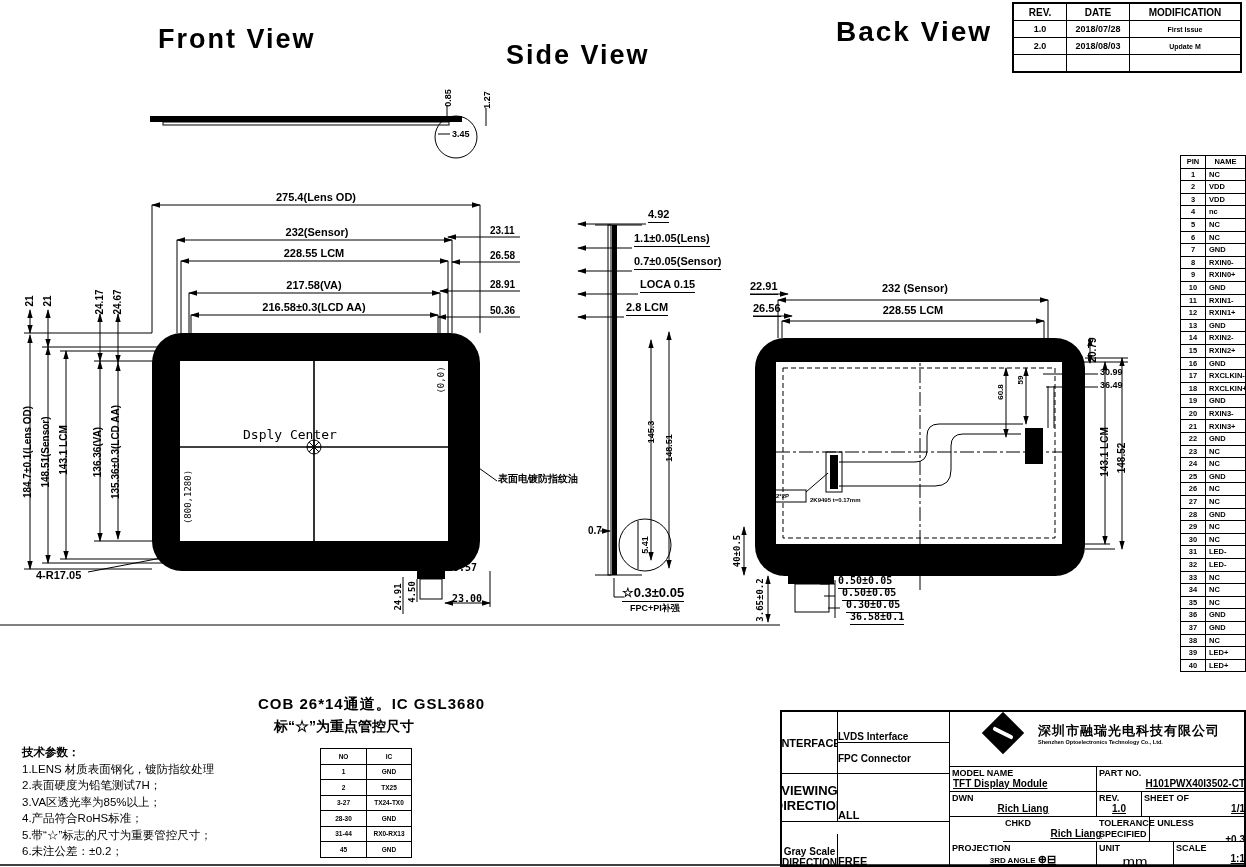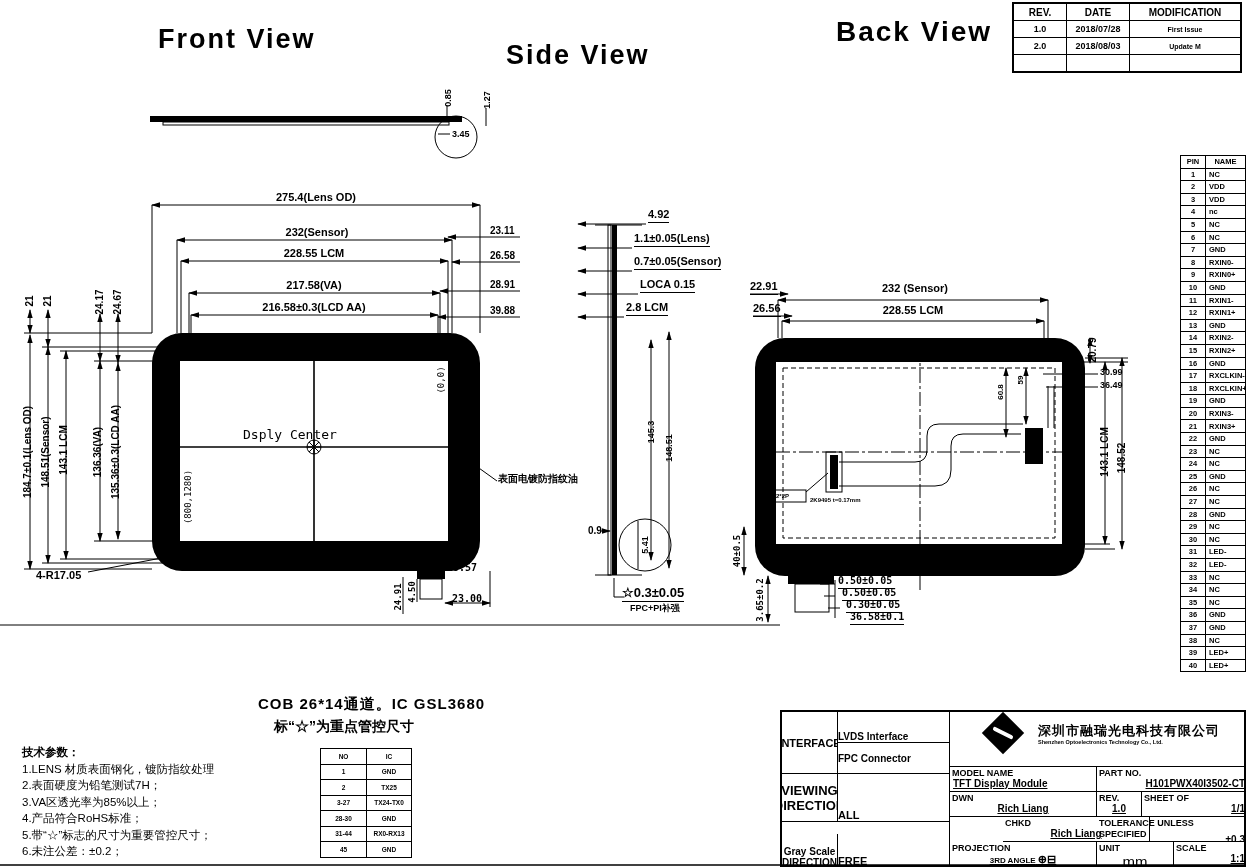--- a/index.html
+++ b/index.html
@@ -206,21 +206,21 @@
 <div class="lbl" style="left:452px;top:130px;font-size:9px;">3.45</div>
 
 <div class="lbl c" style="left:316px;top:197px;font-size:11px;">275.4(Lens OD)</div>
 <div class="lbl c" style="left:317px;top:232px;font-size:11px;">232(Sensor)</div>
 <div class="lbl c" style="left:314px;top:253px;font-size:11px;">228.55  LCM</div>
 <div class="lbl c" style="left:314px;top:285px;font-size:11px;">217.58(VA)</div>
 <div class="lbl c" style="left:314px;top:307px;font-size:11px;">216.58±0.3(LCD AA)</div>
 <div class="lbl" style="left:490px;top:226px;">23.11</div>
 <div class="lbl" style="left:490px;top:251px;">26.58</div>
 <div class="lbl" style="left:490px;top:280px;">28.91</div>
-<div class="lbl" style="left:490px;top:306px;">39.88</div>
+<div class="lbl" style="left:490px;top:306px;">50.36</div>
 <div class="lbl v" style="left:30px;top:301px;">21</div>
 <div class="lbl v" style="left:48px;top:301px;">21</div>
 <div class="lbl v" style="left:100px;top:302px;">24.17</div>
 <div class="lbl v" style="left:118px;top:302px;">24.67</div>
 <div class="lbl v" style="left:28px;top:452px;">184.7±0.1(Lens OD)</div>
 <div class="lbl v" style="left:46px;top:452px;">148.51(Sensor)</div>
 <div class="lbl v" style="left:64px;top:450px;">143.1 LCM</div>
 <div class="lbl v" style="left:98px;top:452px;">136.36(VA)</div>
 <div class="lbl v" style="left:116px;top:452px;">135.36±0.3(LCD AA)</div>
 <div class="lbl mono" style="left:243px;top:428px;font-size:13px;">Dsply Center</div>
@@ -234,21 +234,21 @@
 <div class="lbl v mono" style="left:412px;top:592px;font-size:9px;font-weight:bold;">4.50</div>
 <div class="lbl" style="left:498px;top:474px;font-size:10px;">表面电镀防指纹油</div>
 
 <div class="lbl u" style="left:648px;top:209px;font-size:11px;">4.92</div>
 <div class="lbl u" style="left:634px;top:233px;font-size:11px;">1.1±0.05(Lens)</div>
 <div class="lbl u" style="left:634px;top:256px;font-size:11px;">0.7±0.05(Sensor)</div>
 <div class="lbl u" style="left:640px;top:279px;font-size:11px;">LOCA 0.15</div>
 <div class="lbl u" style="left:626px;top:302px;font-size:11px;">2.8 LCM</div>
 <div class="lbl v" style="left:651px;top:432px;font-size:9px;">145.3</div>
 <div class="lbl v" style="left:669px;top:448px;font-size:9px;">148.51</div>
-<div class="lbl" style="left:588px;top:526px;">0.9</div>
+<div class="lbl" style="left:588px;top:526px;">0.7</div>
 <div class="lbl v" style="left:645px;top:545px;font-size:9px;">5.41</div>
 <div class="lbl u" style="left:622px;top:586px;font-size:13px;">☆0.3±0.05</div>
 <div class="lbl" style="left:630px;top:604px;font-size:9px;">FPC+PI补强</div>
 
 <div class="lbl u" style="left:750px;top:281px;font-size:11px;">22.91</div>
 <div class="lbl u" style="left:753px;top:303px;font-size:11px;">26.56</div>
 <div class="lbl c" style="left:915px;top:288px;font-size:11px;">232 (Sensor)</div>
 <div class="lbl c" style="left:913px;top:310px;font-size:11px;">228.55 LCM</div>
 <div class="lbl v" style="left:1093px;top:350px;font-size:10px;">20.79</div>
 <div class="lbl" style="left:1100px;top:368px;font-size:9px;">30.99</div>

